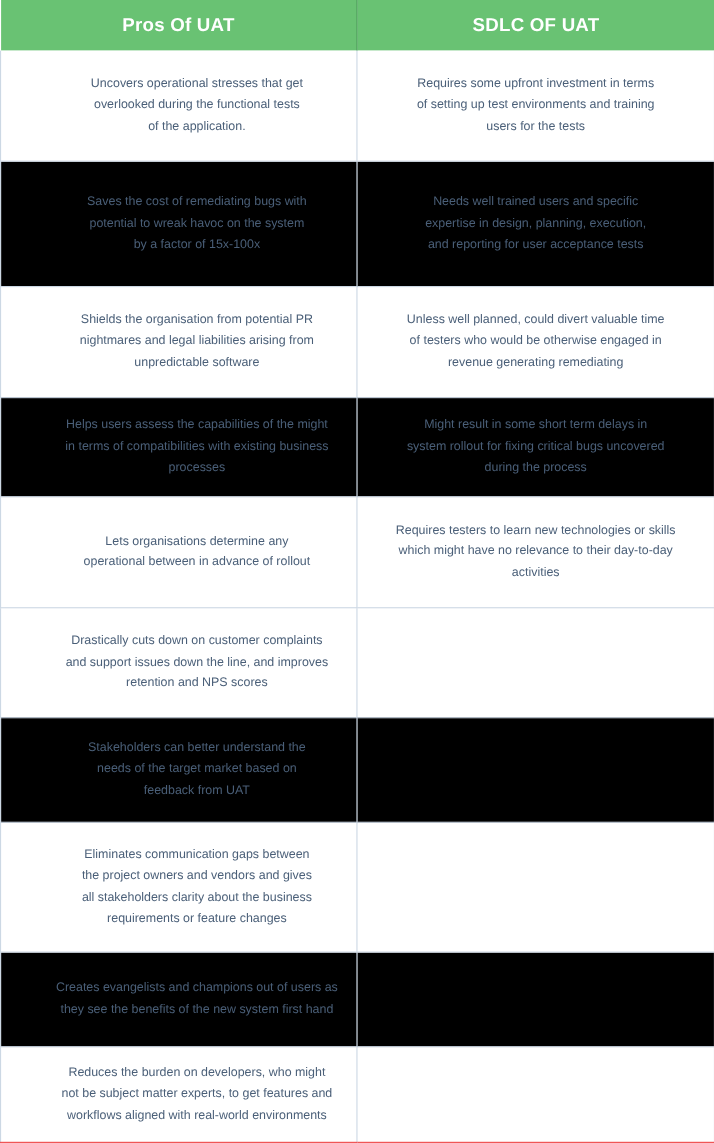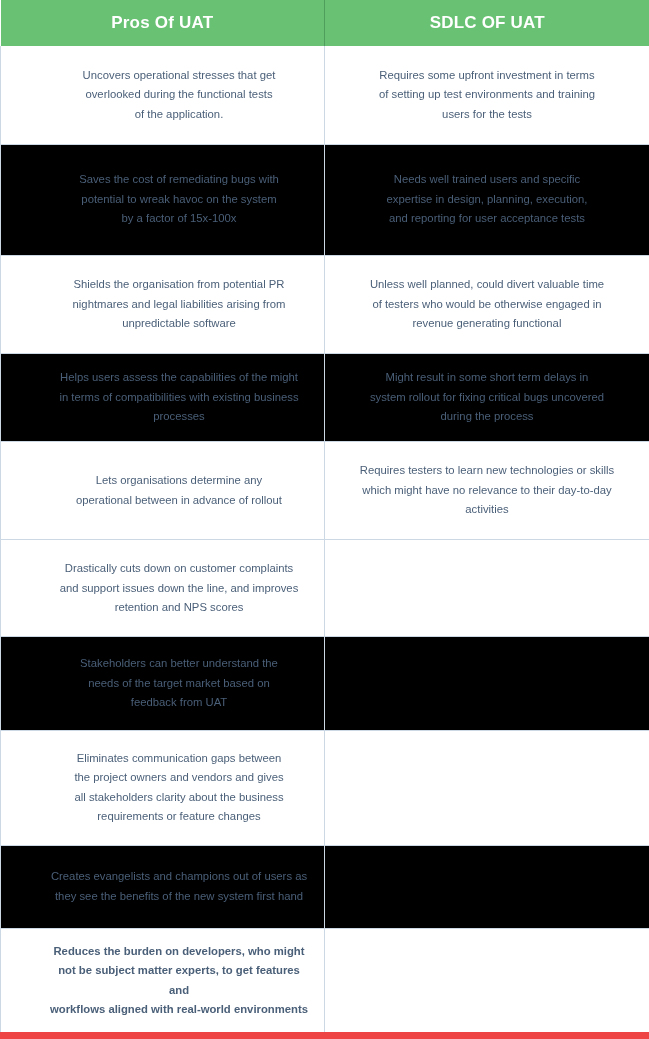--- a/index.html
+++ b/index.html
@@ -65,22 +65,21 @@
   .comparison-table tbody tr.row-even td {
     background: #000000;
   }
 
   
   .comparison-table tbody td:first-child {
     border-left: 1px solid #ccd8e4;
     padding-left: 47px;
   }
   .comparison-table tbody tr:last-child td {
-    border-bottom: 7px solid #ef4444;
-    font-weight: bold;
+    border-bottom: 1px solid #ef4444;
   }
 
   .cell-text {
     display: block;
     white-space: pre-line;
   }
   .cell-empty { min-height: 1px; }
 </style>
 </head>
 <body>
@@ -123,21 +122,21 @@
       </tr>
       <tr class="row-odd" style="height: 94px;">
         <td class="cell-pros">
           <span class="cell-text">Shields the organisation from potential PR
 nightmares and legal liabilities arising from
 unpredictable software</span>
         </td>
         <td class="cell-cons">
           <span class="cell-text">Unless well planned, could divert valuable time
 of testers who would be otherwise engaged in
-revenue generating functional</span>
+revenue generating remediating</span>
         </td>
       </tr>
       <tr class="row-even" style="height: 84px;">
         <td class="cell-pros">
           <span class="cell-text">Helps users assess the capabilities of the might
 in terms of compatibilities with existing business
 processes</span>
         </td>
         <td class="cell-cons">
           <span class="cell-text">Might result in some short term delays in

